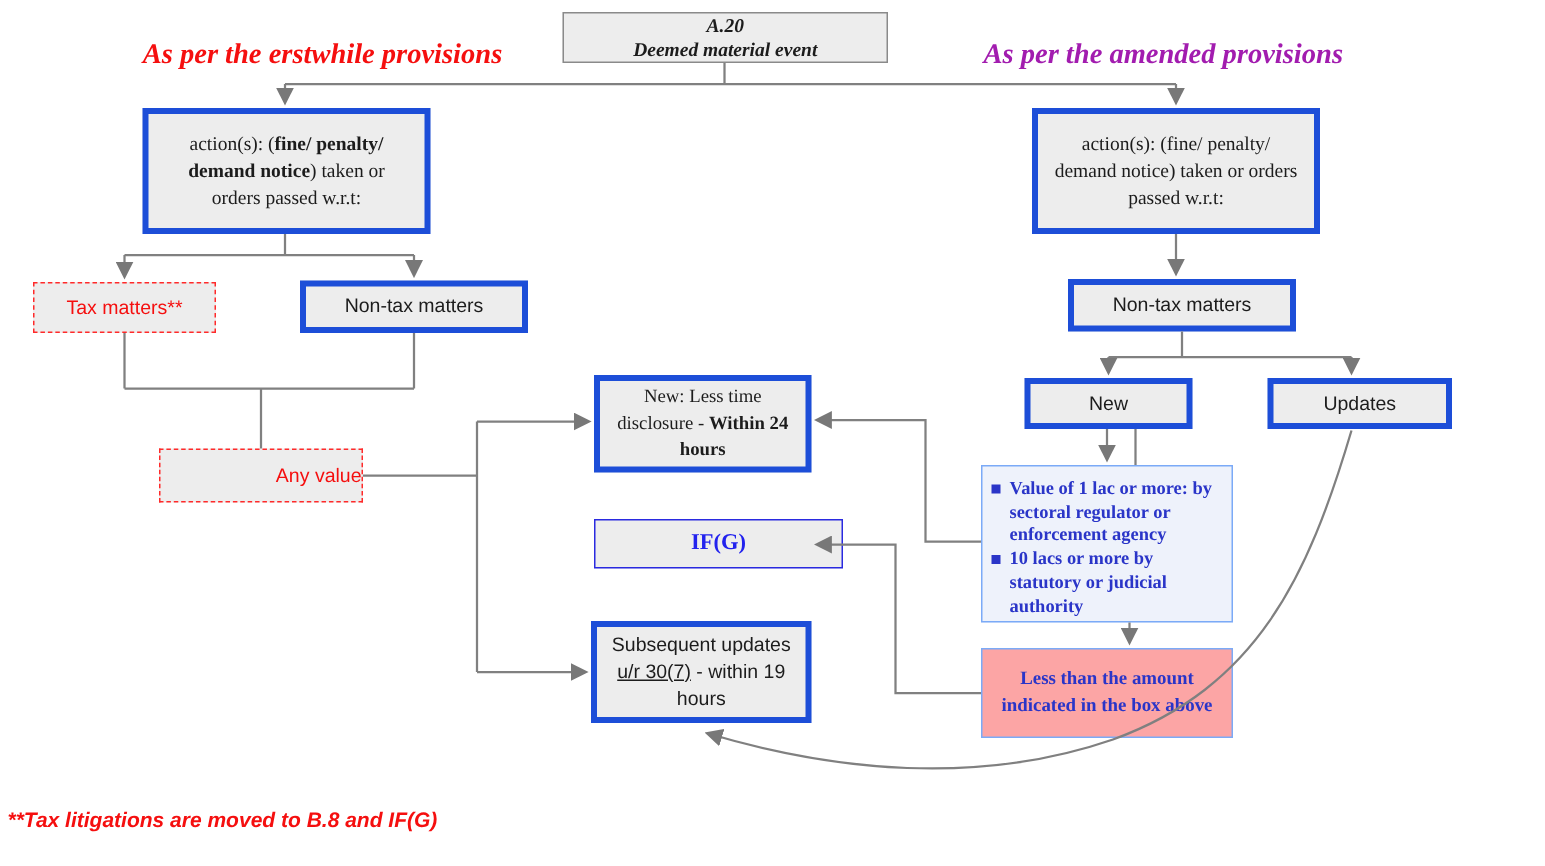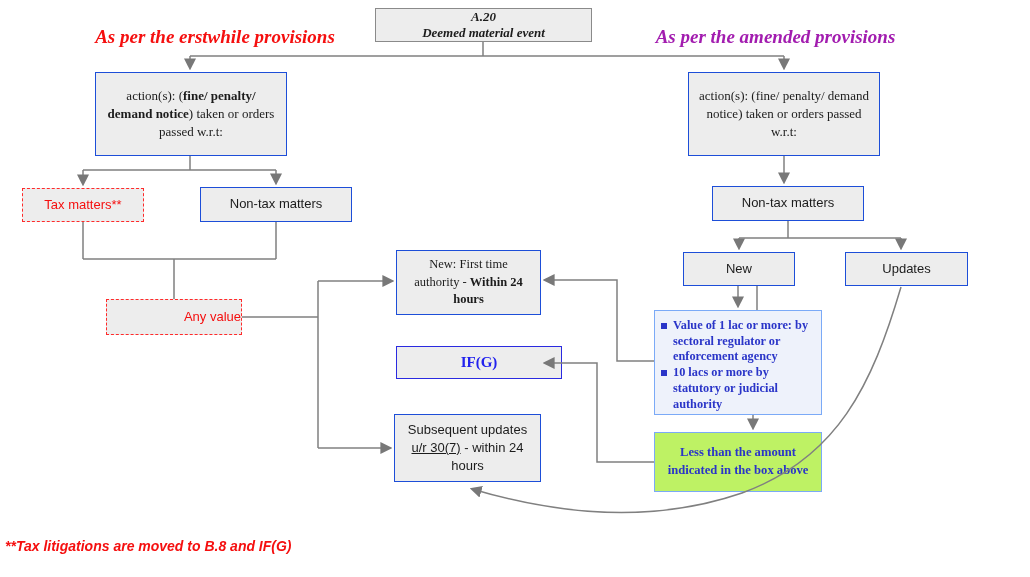--- a/index.html
+++ b/index.html
@@ -1,19 +1,19 @@
 <!DOCTYPE html>
 <html><head>
 <meta charset="utf-8">
 <style>
   html,body{margin:0;padding:0;background:#fff;}
   #stage{position:relative;width:1030px;height:577px;background:#ffffff;overflow:hidden;
          font-family:"Liberation Serif", serif;}
   .box{position:absolute;display:flex;align-items:center;justify-content:center;
-       text-align:center;border:1px solid #1d4ed8;background:#ededed;color:#1c1c1c;
+       text-align:center;border:4px solid #1d4ed8;background:#ededed;color:#1c1c1c;
        box-sizing:border-box;z-index:1;line-height:1.4;}
   .serif{font-family:"Liberation Serif", serif;font-size:13px;}
   .sans{font-family:"Liberation Sans", sans-serif;font-size:13px;}
   .hdr{position:absolute;font-family:"Liberation Serif", serif;font-weight:bold;font-style:italic;
        font-size:19px;text-align:center;z-index:1;}
   .hdr-left{color:#f50f0f;}
   .hdr-right{color:#a21caf;}
   .title-box{left:375px;top:8px;width:217px;height:34px;font-weight:bold;font-style:italic;
              border:1.5px solid #8a8a8a;flex-direction:column;line-height:1.25;}
   .action-left{left:95px;top:72px;width:192px;height:84px;padding:0 9px;}
@@ -24,21 +24,21 @@
   .newfirst{left:396px;top:250px;width:145px;height:65px;padding:0 10px;font-size:12.5px;}
   .ifg{left:396px;top:346px;width:166px;height:33px;border:1.6px solid #2a2ae0;color:#2222ee;
        font-weight:bold;font-size:15px;}
   .subsequent{left:394px;top:414px;width:147px;height:68px;padding:0 8px;}
   .nontax-r{left:712px;top:186px;width:152px;height:35px;}
   .new-r{left:683px;top:252px;width:112px;height:34px;}
   .updates{left:845px;top:252px;width:123px;height:34px;}
   .bluebox{left:654px;top:310px;width:168px;height:105px;background:#eef2fb;border:1.3px solid #7baaf7;
            color:#2a35c8;align-items:flex-start;justify-content:flex-start;text-align:left;
            padding:7px 6px 0 6px;font-size:12.3px;font-weight:600;line-height:1.28;}
-  .lessthan{left:654px;top:432px;width:168px;height:60px;background:#bef264;border:1.3px solid #7baaf7;
+  .lessthan{left:654px;top:432px;width:168px;height:60px;background:#fca5a5;border:1.3px solid #7baaf7;
             color:#2a35c8;font-size:12.6px;font-weight:600;padding:0 8px;}
   .footnote{position:absolute;left:5px;top:538px;font-family:Liberation Sans, sans-serif;
             font-weight:bold;font-style:italic;color:#f50f0f;font-size:14px;z-index:1;}
   .bullet-row{display:flex;align-items:flex-start;gap:6px;}
   .sq{width:6px;height:6px;background:#2a35c8;margin-top:5px;flex:0 0 auto;}
   .u{text-decoration:underline;}
   .b{font-weight:bold;}
   svg.wires{position:absolute;left:0;top:0;z-index:3;pointer-events:none;}
 </style>
 </head>
@@ -68,29 +68,29 @@
 
   <div class="box sans nontax-l">
     <span>Non-tax matters</span>
   </div>
 
   <div class="box sans anyvalue">
     <span>Any value</span>
   </div>
 
   <div class="box serif newfirst">
-    <span><span>New: First time authority - </span><span class="b">Within 24 hours</span></span>
+    <span><span>New: Less time disclosure - </span><span class="b">Within 24 hours</span></span>
   </div>
 
   <div class="box serif ifg">
     <span>IF(G)</span>
   </div>
 
   <div class="box sans subsequent">
-    <span><span>Subsequent updates </span><span class="u">u/r 30(7)</span><span> - within 24 hours</span></span>
+    <span><span>Subsequent updates </span><span class="u">u/r 30(7)</span><span> - within 19 hours</span></span>
   </div>
 
   <div class="box sans nontax-r">
     <span>Non-tax matters</span>
   </div>
 
   <div class="box sans new-r">
     <span>New</span>
   </div>
 

